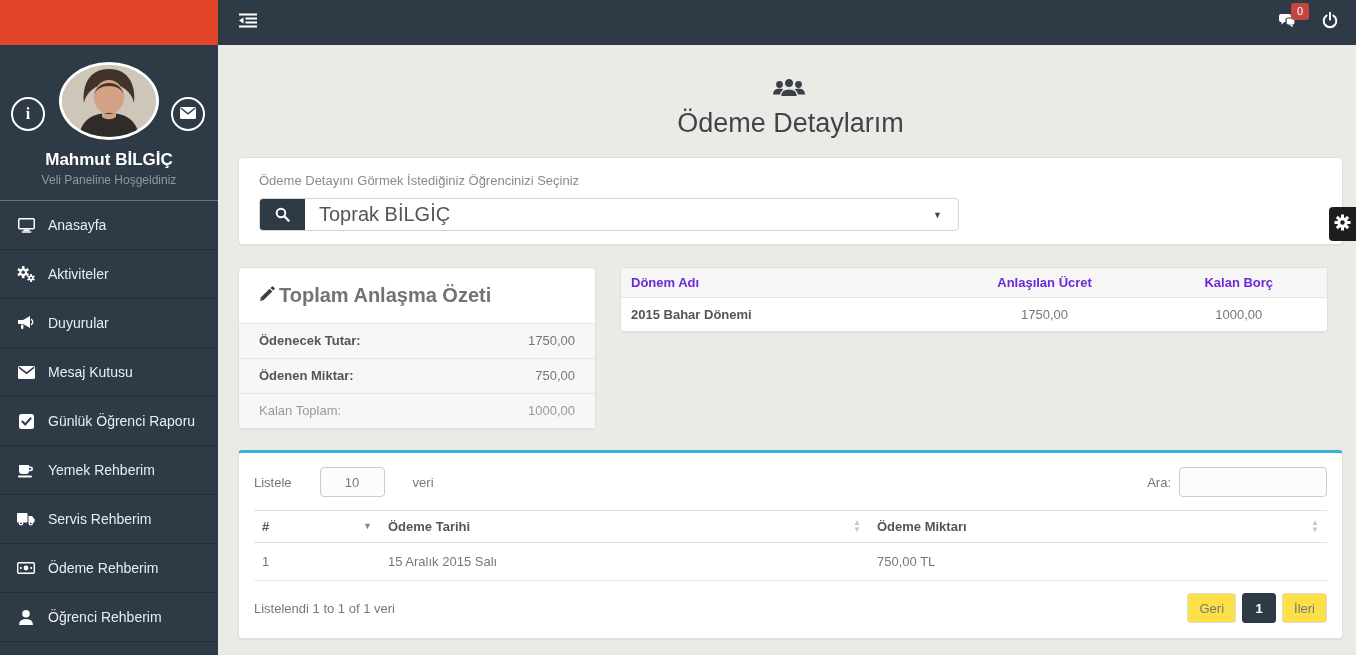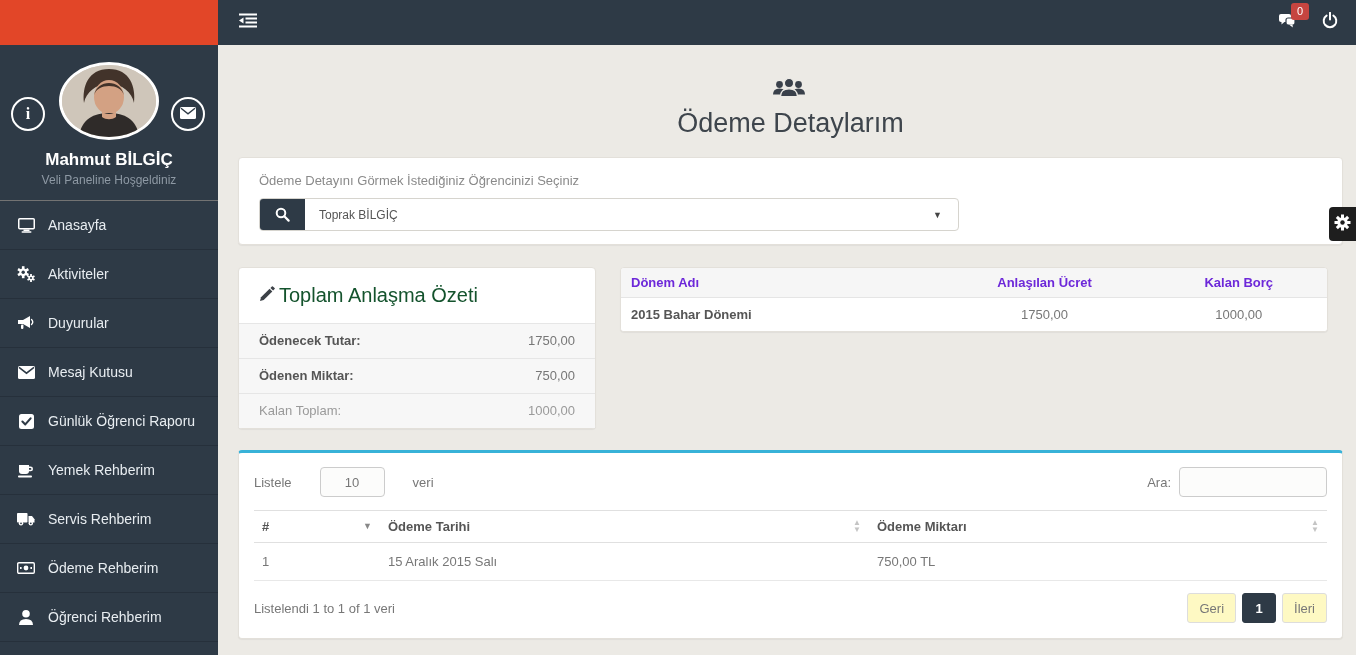--- a/index.html
+++ b/index.html
@@ -34,26 +34,26 @@
   .main { position:absolute; left:218px; top:45px; right:0; bottom:0; padding:0 13px 0 20px; overflow:hidden; }
   .page-title { margin-top:30px; display:flex; align-items:center; font-size:27px; font-weight:400; color:#3e454c;flex-direction:column; }
   .page-title svg { margin-right:3px; }
 
   .card { background:#fff; border:1px solid #e3e0da; border-radius:4px; box-shadow:0 1px 1px rgba(0,0,0,.05); }
 
   .select-card { margin-top:18px; height:88px; padding:15px 20px; }
   .select-label { font-size:13px; color:#8a8a8a; }
   .select-box { position:relative; margin-top:10px; width:700px; height:33px; display:flex; border:1px solid #d6d4ce; border-radius:4px; background:#fff; overflow:hidden; cursor:pointer; }
   .select-search { width:45px; background:#2e3a46; display:flex; align-items:center; justify-content:center; }
-  .select-value { flex:1; display:flex; align-items:center; padding-left:14px; font-size:12px; color:#555;text-align:right; }
+  .select-value { flex:1; display:flex; align-items:center; padding-left:14px; font-size:20px; color:#555;text-align:right; }
   .select-caret { position:absolute; right:16px; top:50%; transform:translateY(-55%); font-size:9px; color:#444; }
 
   .row2 { margin-top:22px; display:flex; align-items:flex-start; }
   .summary-card { width:358px; }
-  .summary-header { padding:16px 20px; font-size:20px; color:#14532d; display:flex; align-items:center; }
+  .summary-header { padding:16px 20px; font-size:20px; color:#737373; display:flex; align-items:center;font-weight:bold; }
   .summary-header svg { margin-right:4px; }
   .summary-row { display:flex; justify-content:space-between; padding:8px 20px; background:#f7f7f7; border-top:1px solid #e6e6e6; font-size:13px; line-height:18px; }
   .summary-row .lbl { font-weight:bold; color:#555; }
   .summary-row .val { color:#777; }
   .summary-row.muted .lbl { font-weight:normal; color:#9a9a9a; }
   .summary-row.muted .val { color:#9a9a9a; }
 
   .period-card { margin-left:24px; width:708px; overflow:hidden; }
   .period-table { width:100%; border-collapse:collapse; }
   .period-table th { background:#f6f6f6; padding:7px 10px; font-size:13px; color:#6d28d9; text-align:left; border-bottom:1px solid #e5e5e5; }
@@ -69,21 +69,21 @@
   .search-lbl { margin-right:8px; }
   .search-input { width:148px; height:30px; border:1px solid #ccc; border-radius:4px; background:#fcfcfb; outline:none; padding:0 8px; font-size:13px; color:#555; }
   .pay-table { width:100%; margin-top:13px; border-collapse:collapse; }
   .pay-table th { border-top:1px solid #e0e0e0; border-bottom:1px solid #e0e0e0; padding:8px; font-size:13px; color:#555; text-align:left; cursor:pointer; }
   .pay-table td { padding:11px 8px; font-size:13px; color:#777; border-bottom:1px solid #e8e8e8; }
   .col-num { width:126px; } .col-date { width:489px; }
   .sort-desc { float:right; color:#888; font-size:9px; margin-top:2px; }
   .sort-both { float:right; display:flex; flex-direction:column; color:#c4c4c4; font-size:8px; line-height:7px; }
   .table-footer { margin-top:12px; display:flex; align-items:center; }
   .pagination { margin-left:auto; display:flex; gap:6px; }
-  .page-btn { min-width:34px; height:30px; padding:0 11px; border:1px solid #ddd; border-radius:3px; background:#fef9c3; font-size:13px; color:#777; display:flex; align-items:center; justify-content:center; cursor:pointer; }
+  .page-btn { min-width:34px; height:30px; padding:0 11px; border:1px solid #ddd; border-radius:3px; background:#fde047; font-size:13px; color:#777; display:flex; align-items:center; justify-content:center; cursor:pointer; }
   .page-btn.active { background:#2e3a46; border-color:#2e3a46; color:#fff; font-weight:bold; }
 
   .settings-tab { position:absolute; right:0; top:207px; width:27px; height:34px; background:#1e1e1e; border-radius:4px 0 0 4px; display:flex; align-items:center; justify-content:center; cursor:pointer; z-index:5; }
 </style>
 </head>
 <body>
 
 <div class="app">
 
   <div class="topbar">

